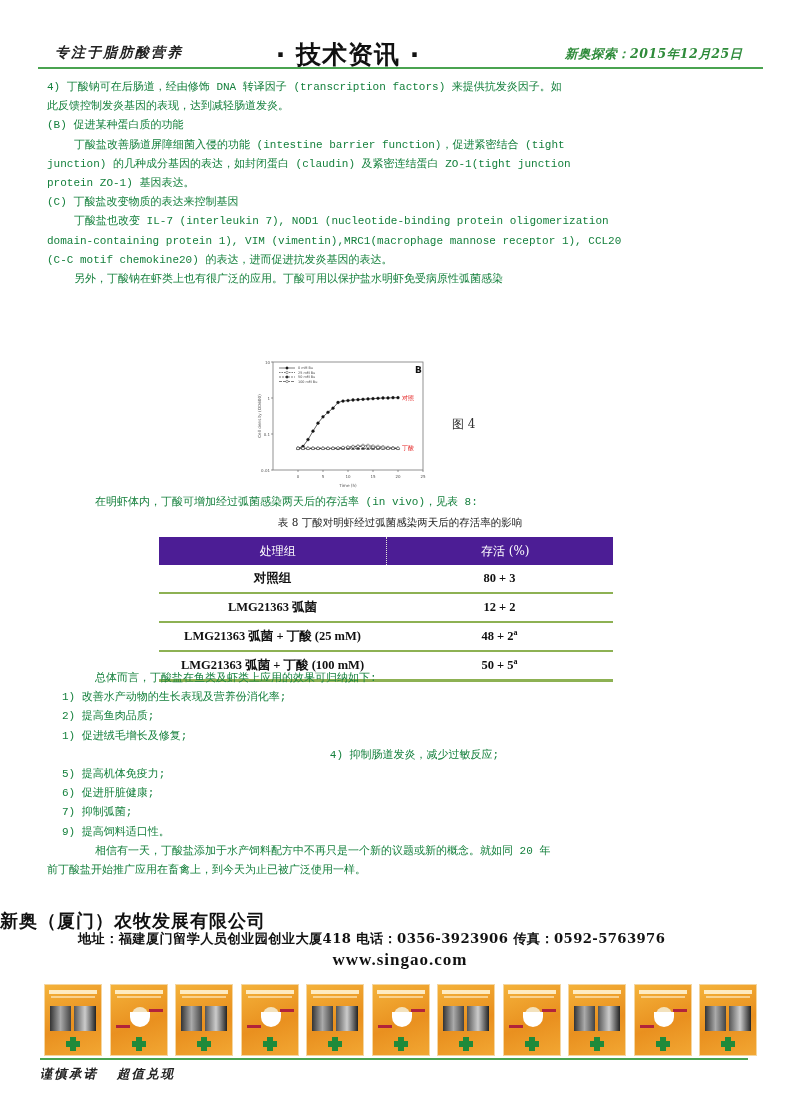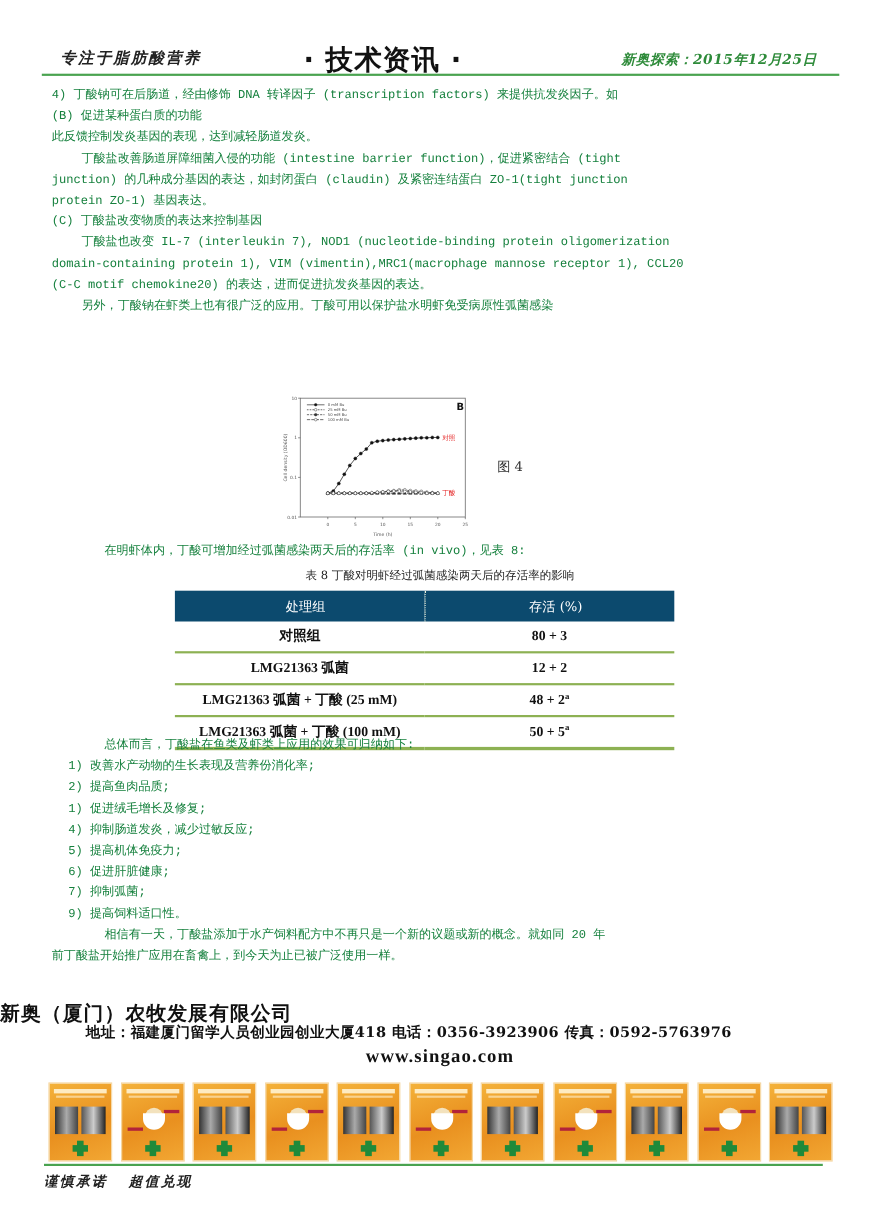--- a/index.html
+++ b/index.html
@@ -14,21 +14,21 @@
   
   .txt { left:47px; width:720px; font-size:11px; line-height:19.2px; font-family:Liberation Mono, monospace; color:#15803d; }
   .txt p { margin:0; white-space:nowrap; }
   .ind { padding-left:27px; }
   
   .chart { left:255px; top:352px; width:180px; height:150px; }
   .fig-label { left:452px; top:416px; font-size:12px; color:#333; }
   
   .caption { left:0; width:800px; top:516px; text-align:center; font-size:10.5px; color:#222; }
   table.tbl { position:absolute; left:159px; top:537px; width:454px; border-collapse:collapse; font-family:"Liberation Serif", serif; font-size:12.5px; }
-  table.tbl th { background:#0c4a6e; color:#fff; font-weight:normal; height:26px; font-family:"DejaVu Serif", serif; font-size:12px;padding-left:12px; }
+  table.tbl th { background:#4c1d95; color:#fff; font-weight:normal; height:26px; font-family:"DejaVu Serif", serif; font-size:12px;padding-left:12px; }
   table.tbl th + th { border-left:1px dotted #e8f0d8; }
   table.tbl td { height:25px; text-align:center; border-bottom:2px solid #8db153; font-weight:bold; }
   table.tbl tr:last-child td { border-bottom:3px solid #8db153; }
   table.tbl td sup { font-size:8px; }
   .c1 { width:50%; } .c2 { width:50%; }
   
   .co-name { left:0; width:737px; top:909px; text-align:left; font-weight:bold; font-size:18px; font-family:"DejaVu Sans", sans-serif; letter-spacing:1px; }
   .co-addr { left:78px; top:930px; font-weight:bold; font-size:13.2px; font-family:"DejaVu Serif", serif; white-space:nowrap; letter-spacing:0.4px; }
   .co-web { left:0; width:800px; top:950px; text-align:center; font-weight:bold; font-size:17px; font-family:"Liberation Serif", serif; letter-spacing:1px; }
   .ads { left:44px; top:984px; width:705px; height:74px; }
@@ -50,22 +50,22 @@
 </head>
 <body>
 
 <div class="abs hdr-left">专注于脂肪酸营养</div>
 <div class="abs hdr-center">· 技术资讯 ·</div>
 <div class="abs hdr-right">新奥探索：2015年12月25日</div>
 <div class="abs hdr-rule"></div>
 
 <div class="abs txt" style="top:78px;" id="top-text">
     <p>4) 丁酸钠可在后肠道，经由修饰 DNA 转译因子 (transcription factors) 来提供抗发炎因子。如</p>
+    <p>此反馈控制发炎基因的表现，达到减轻肠道发炎。</p>
     <p>(B) 促进某种蛋白质的功能</p>
-    <p>此反馈控制发炎基因的表现，达到减轻肠道发炎。</p>
     <p class="ind">丁酸盐改善肠道屏障细菌入侵的功能 (intestine barrier function)，促进紧密结合 (tight</p>
     <p>junction) 的几种成分基因的表达，如封闭蛋白 (claudin) 及紧密连结蛋白 ZO-1(tight junction</p>
     <p>protein ZO-1) 基因表达。</p>
     <p>(C) 丁酸盐改变物质的表达来控制基因</p>
     <p class="ind">丁酸盐也改变 IL-7 (interleukin 7), NOD1 (nucleotide-binding protein oligomerization</p>
     <p>domain-containing protein 1), VIM (vimentin),MRC1(macrophage mannose receptor 1), CCL20</p>
     <p>(C-C motif chemokine20) 的表达，进而促进抗发炎基因的表达。</p>
     <p class="ind">另外，丁酸钠在虾类上也有很广泛的应用。丁酸可用以保护盐水明虾免受病原性弧菌感染</p>
   </div>
 
@@ -230,21 +230,21 @@
       </tr>
     </tbody>
 </table>
 
 <div class="abs txt" style="top:669px;">
   <p style="padding-left:48px;">总体而言，丁酸盐在鱼类及虾类上应用的效果可归纳如下:</p>
   <div id="summary-list">
       <p style="padding-left: 15px;">1) 改善水产动物的生长表现及营养份消化率;</p>
       <p style="padding-left: 15px;">2) 提高鱼肉品质;</p>
       <p style="padding-left: 15px;">1) 促进绒毛增长及修复;</p>
-      <p style="padding-left: 15px;">4) 抑制肠道发炎，减少过敏反应;</p>
+      <p style="padding-left: 15px; text-align: center;">4) 抑制肠道发炎，减少过敏反应;</p>
       <p style="padding-left: 15px;">5) 提高机体免疫力;</p>
       <p style="padding-left: 15px;">6) 促进肝脏健康;</p>
       <p style="padding-left: 15px;">7) 抑制弧菌;</p>
       <p style="padding-left: 15px;">9) 提高饲料适口性。</p>
     </div>
   <p style="padding-left:48px;">相信有一天，丁酸盐添加于水产饲料配方中不再只是一个新的议题或新的概念。就如同 20 年</p>
   <p>前丁酸盐开始推广应用在畜禽上，到今天为止已被广泛使用一样。</p>
 </div>
 
 <div class="abs co-name">新奥（厦门）农牧发展有限公司</div>

